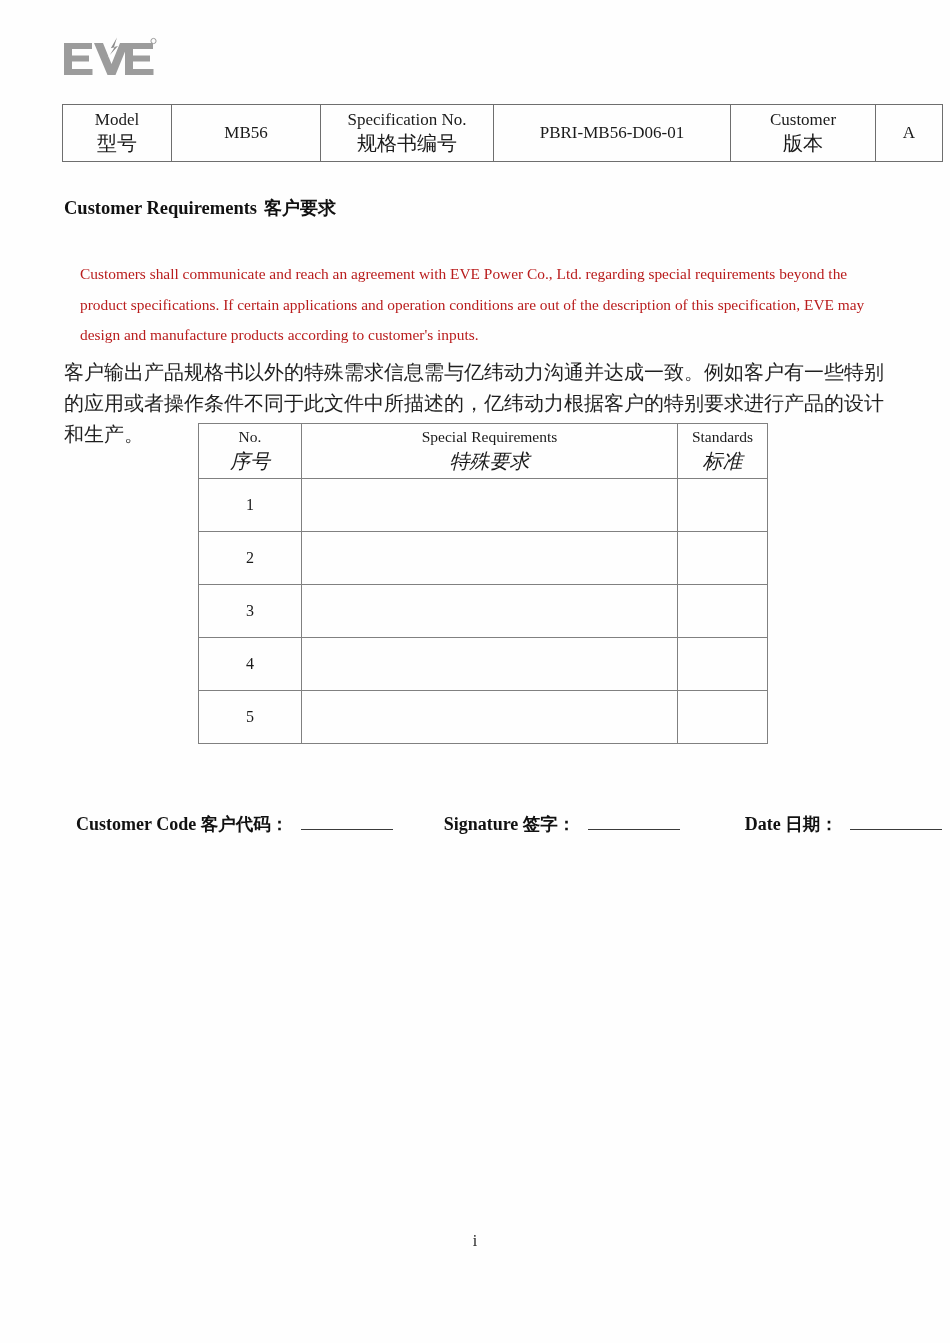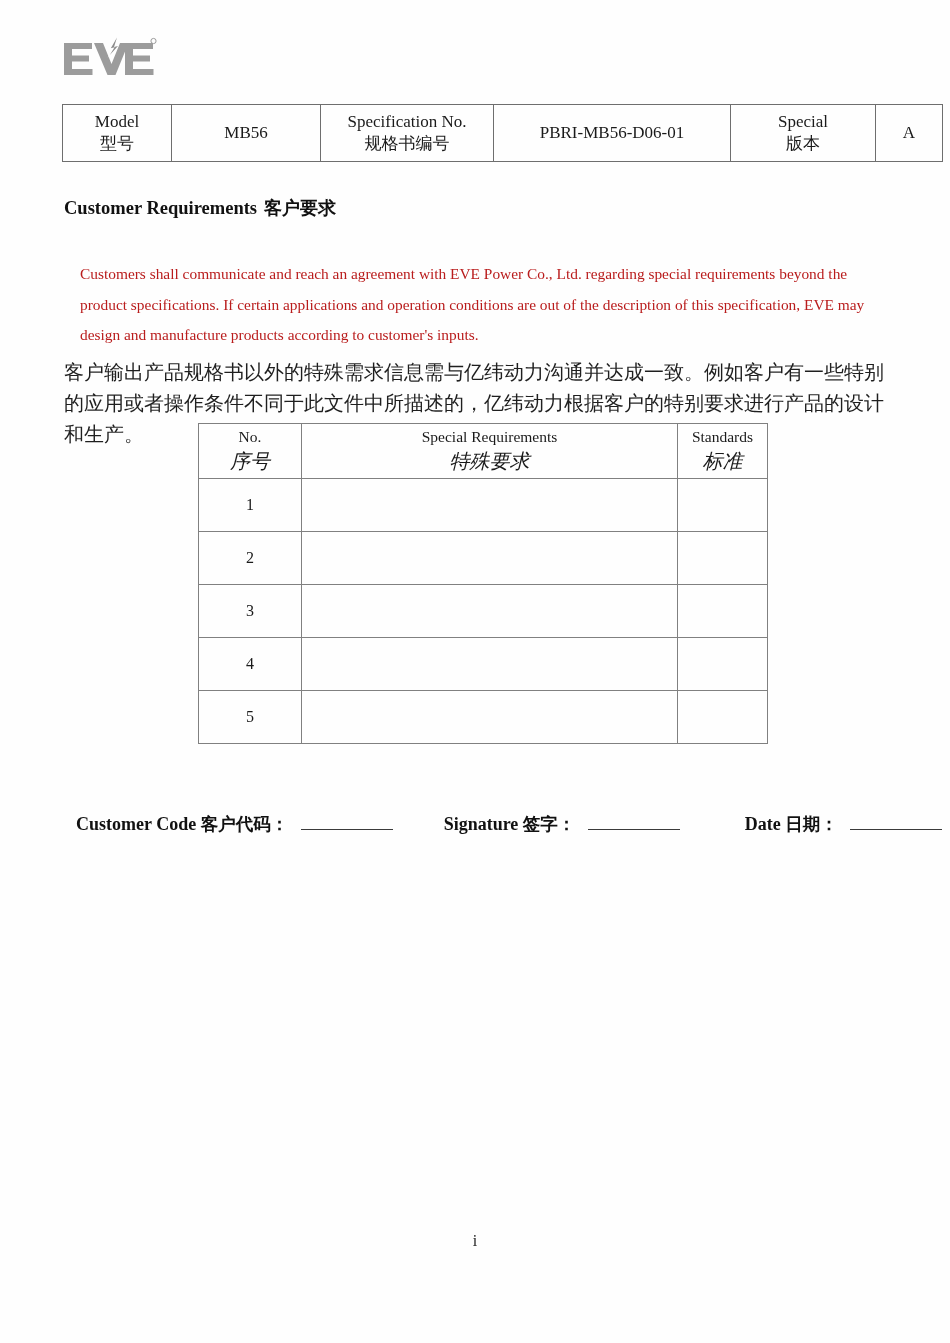--- a/index.html
+++ b/index.html
@@ -63,21 +63,21 @@
     text-align: center;
     vertical-align: middle;
     font-size: 17px;
     line-height: 1.18;
     padding: 2px 4px;
     color: #1a1a1a;
   }
   .info-table td.bilingual {
     line-height: 1.28;
   }
-  .cn { font-family: Liberation Serif, serif; font-size: 17px; }
+  .cn { font-family: Liberation Serif, serif; font-size: 20px; }
   .info-table .c1 { width: 100px; }
   .info-table .c2 { width: 140px; }
   .info-table .c3 { width: 164px; margin-left: 27px; }
   .info-table .c4 { width: 228px; }
   .info-table .c5 { width: 136px; }
   .info-table .c6 { width: 58px; }
 
   
   .section-heading {
     position: absolute;
@@ -225,21 +225,21 @@
           <span>Model</span><br>
           <span class="cn">型号</span>
         </td>
         <td class="c2">MB56</td>
         <td class="c3 bilingual">
           <span>Specification No.</span><br>
           <span class="cn">规格书编号</span>
         </td>
         <td class="c4">PBRI-MB56-D06-01</td>
         <td class="c5 bilingual">
-          <span>Special</span><br>
+          <span>Customer</span><br>
           <span class="cn">版本</span>
         </td>
         <td class="c6">A</td>
       </tr>
     </tbody>
   </table>
 
   <div class="section-heading">
     <span>Customer Requirements</span><span class="zh">客户要求</span>
   </div>

